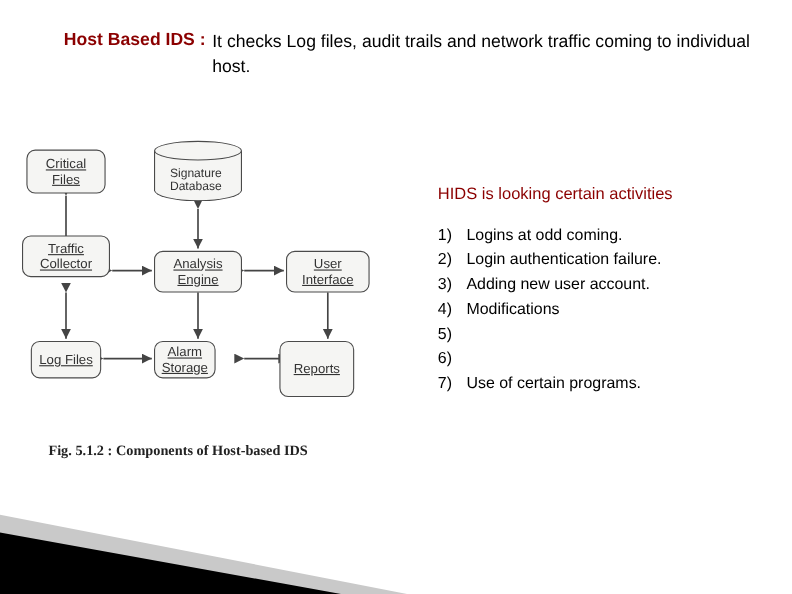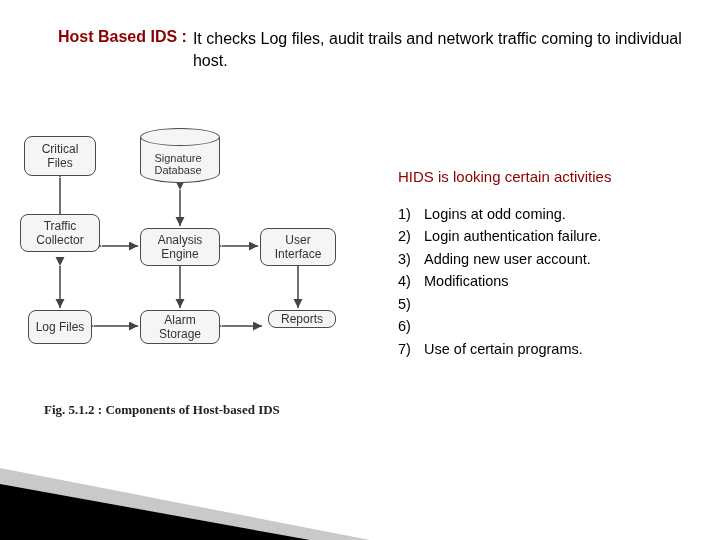--- a/index.html
+++ b/index.html
@@ -45,20 +45,21 @@
     background: #f5f5f3;
     font-size: 12px;
     color: #333;
     text-align: center;
     display: flex;
     align-items: center;
     justify-content: center;
     padding: 4px 6px;
     line-height: 1.2;
     font-family: Arial, sans-serif;
+    text-decoration: underline;
   }
   .db {
     position: absolute;
     width: 80px;
     height: 60px;
   }
   .db-top {
     position: absolute;
     top: 0;
     left: 0;
@@ -189,22 +190,22 @@
     <div class="db-top"></div>
     <div class="db-body"></div>
     <div class="db-label">Signature Database</div>
   </div>
 
   <div class="node" style="top:96px; left:10px; width:80px; height:38px;">Traffic Collector</div>
   <div class="node" style="top:110px; left:130px; width:80px; height:38px;">Analysis Engine</div>
   <div class="node" style="top:110px; left:250px; width:76px; height:38px;">User Interface</div>
 
   <div class="node" style="top:192px; left:18px; width:64px; height:34px;text-align:right;">Log Files</div>
-  <div class="node" style="top:192px; left:130px; width:80px; height:34px;">Alarm Storage</div>
-  <div class="node" style="top:192px; left:258px; width:68px; height:18px;">Reports</div>
+  <div class="node" style="top:192px; left:130px; width:56px; height:34px;">Alarm Storage</div>
+  <div class="node" style="top:192px; left:244px; width:68px; height:51px;">Reports</div>
 </div>
 
 <div class="caption">Fig. 5.1.2 : Components of Host-based IDS</div>
 
 <div class="right-block">
   <div class="right-heading">HIDS is looking certain activities</div>
   <div class="activity-list">
     <div class="activity-row">
         <span class="activity-num">1)</span>
         <span>Logins at odd coming.</span>

